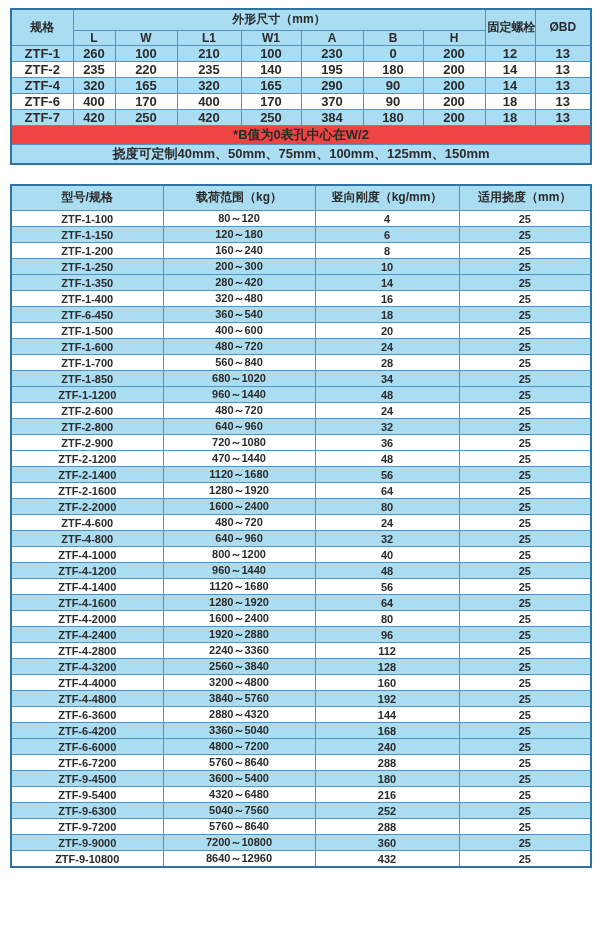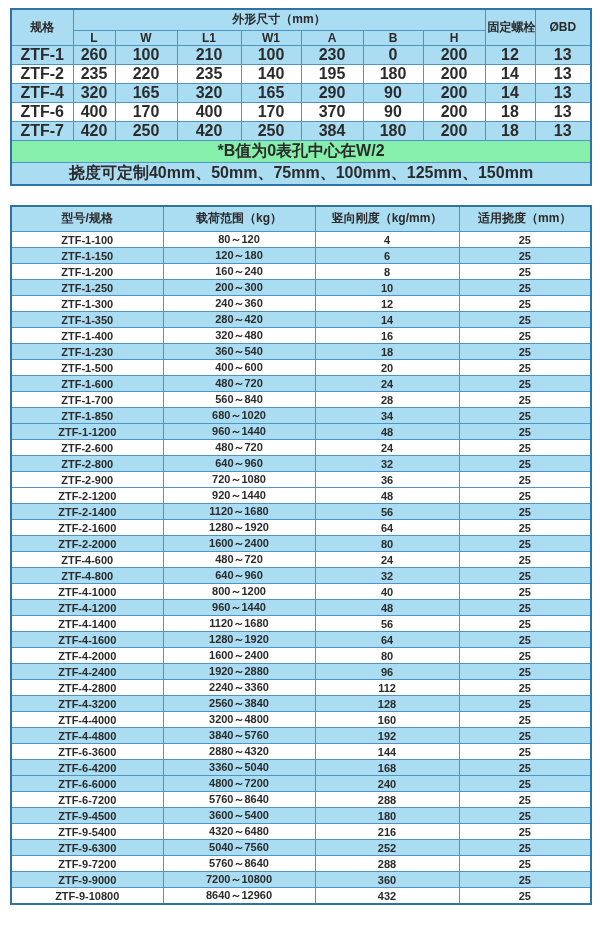--- a/index.html
+++ b/index.html
@@ -31,23 +31,23 @@
     padding:0 2px;
     overflow:hidden;
     white-space:nowrap;
   }
   table{border:2px solid var(--outer);padding-left:10px;}
   
   #dim-table{font-size:12px;}
   #dim-table thead th{background:var(--row-alt);}
   #dim-table thead tr.hrow1 th{height:21px;}
   #dim-table thead tr.hrow2 th{height:14px;}
-  #dim-table tbody td{height:13px;font-size:16px;}
+  #dim-table tbody td{height:13px;font-size:13px;}
   #dim-table tr.alt td{background:var(--row-alt);}
-  #dim-table tr.note-white td{background:#86efac;height:13px;margin-left:16px;}
+  #dim-table tr.note-white td{background:#ef4444;height:13px;margin-left:16px;}
   #dim-table tr.note-blue td{background:var(--row-alt);height:16px;}
   
   #load-table{margin-top:19px;font-size:11px;}
   #load-table thead th{background:var(--row-alt);height:26px;font-size:12px;margin-left:32px;}
   #load-table tbody td{height:15px;}
   #load-table tr.alt td{background:var(--row-alt);}
 </style>
 </head>
 <body>
 
@@ -188,40 +188,34 @@
           <td>160～240</td>
           <td>8</td>
           <td>25</td>
         </tr>
         <tr class="alt">
           <td>ZTF-1-250</td>
           <td>200～300</td>
           <td>10</td>
           <td>25</td>
         </tr>
-        <tr>
-          <td>ZTF-1-300</td>
-          <td>240～360</td>
-          <td>12</td>
-          <td>25</td>
-        </tr>
         <tr class="alt">
           <td>ZTF-1-350</td>
           <td>280～420</td>
           <td>14</td>
           <td>25</td>
         </tr>
         <tr>
           <td>ZTF-1-400</td>
           <td>320～480</td>
           <td>16</td>
           <td>25</td>
         </tr>
         <tr class="alt">
-          <td>ZTF-1-230</td>
+          <td>ZTF-6-450</td>
           <td>360～540</td>
           <td>18</td>
           <td>25</td>
         </tr>
         <tr>
           <td>ZTF-1-500</td>
           <td>400～600</td>
           <td>20</td>
           <td>25</td>
         </tr>
@@ -262,21 +256,21 @@
           <td>25</td>
         </tr>
         <tr>
           <td>ZTF-2-900</td>
           <td>720～1080</td>
           <td>36</td>
           <td>25</td>
         </tr>
         <tr>
           <td>ZTF-2-1200</td>
-          <td>920～1440</td>
+          <td>470～1440</td>
           <td>48</td>
           <td>25</td>
         </tr>
         <tr class="alt">
           <td>ZTF-2-1400</td>
           <td>1120～1680</td>
           <td>56</td>
           <td>25</td>
         </tr>
         <tr>

